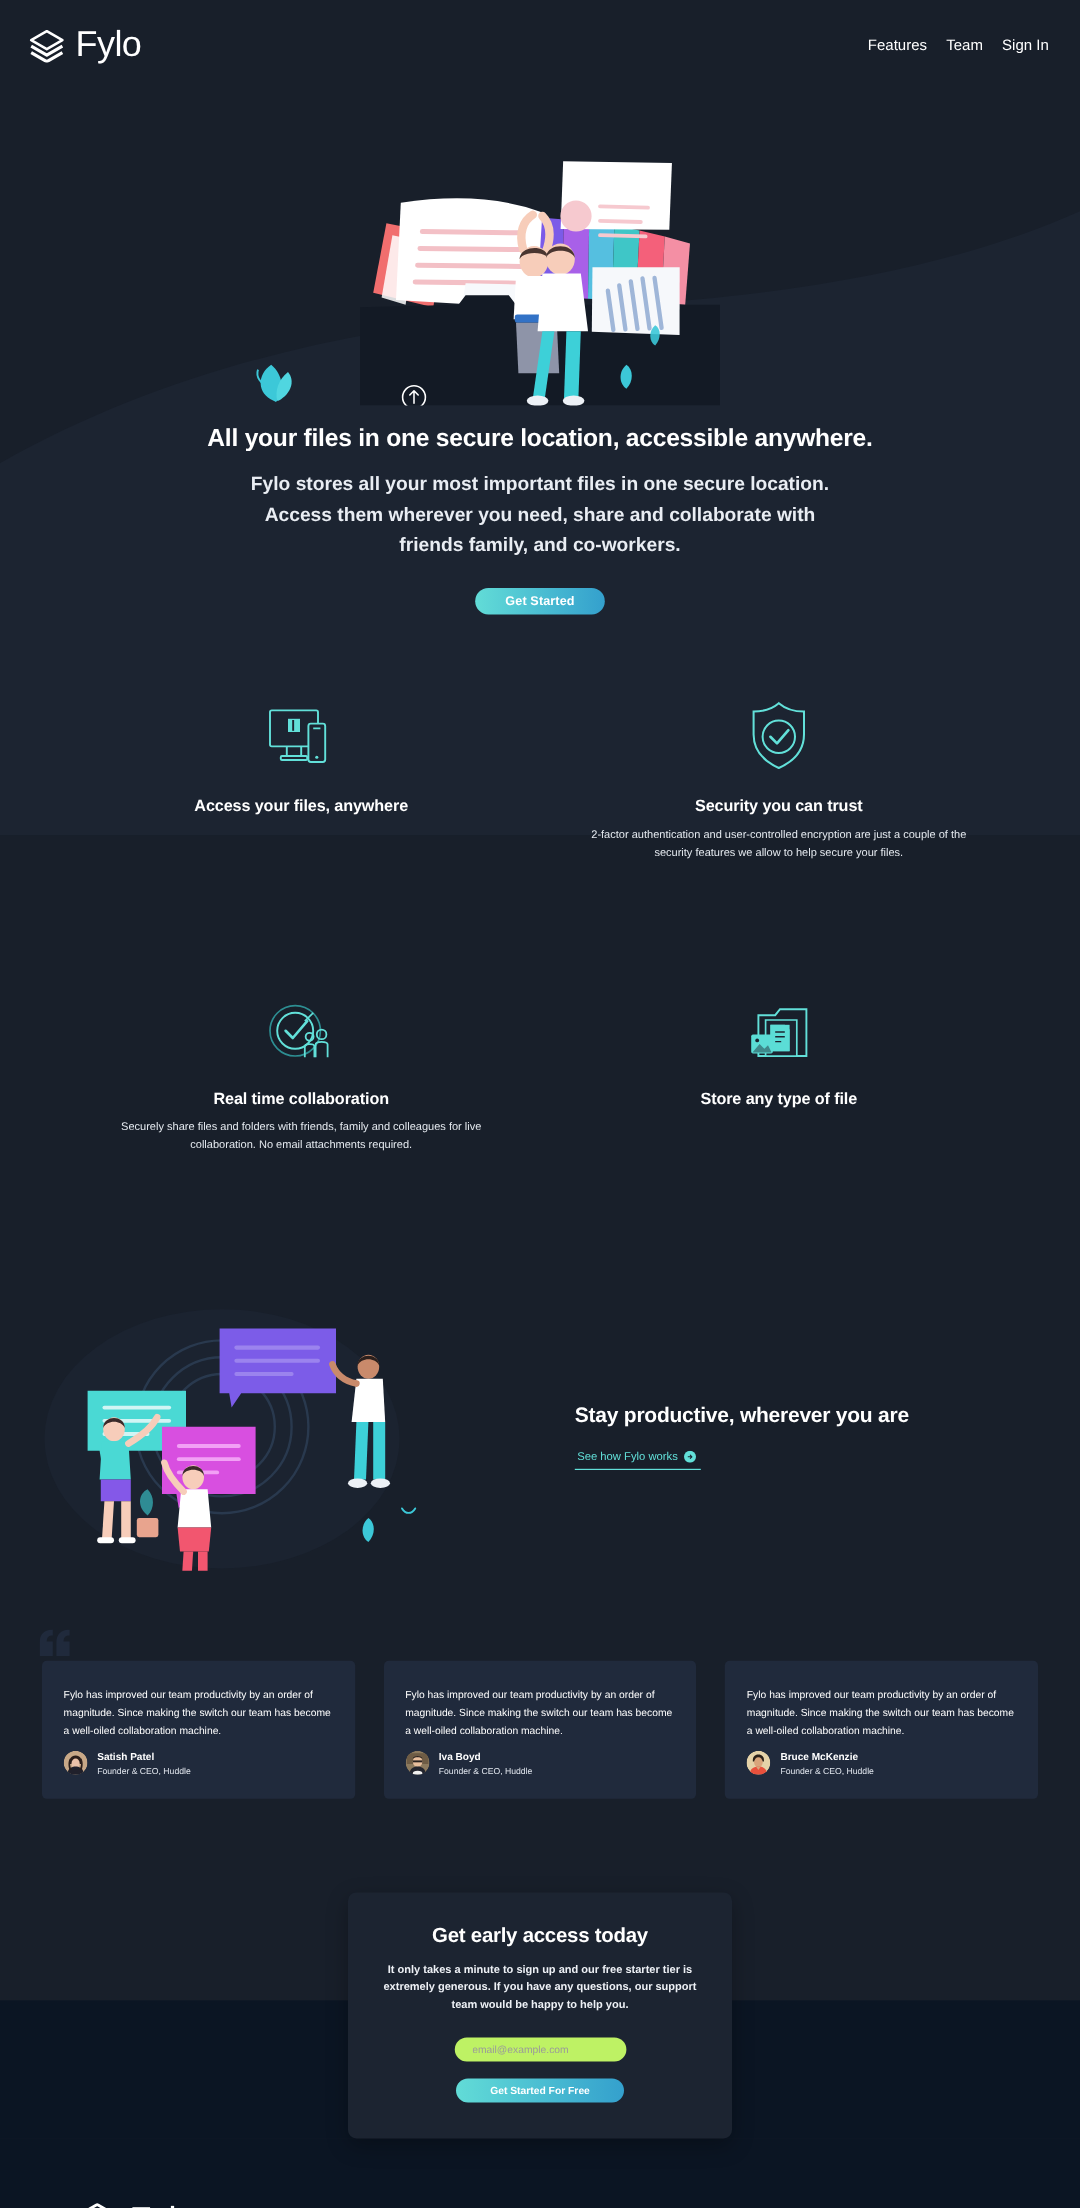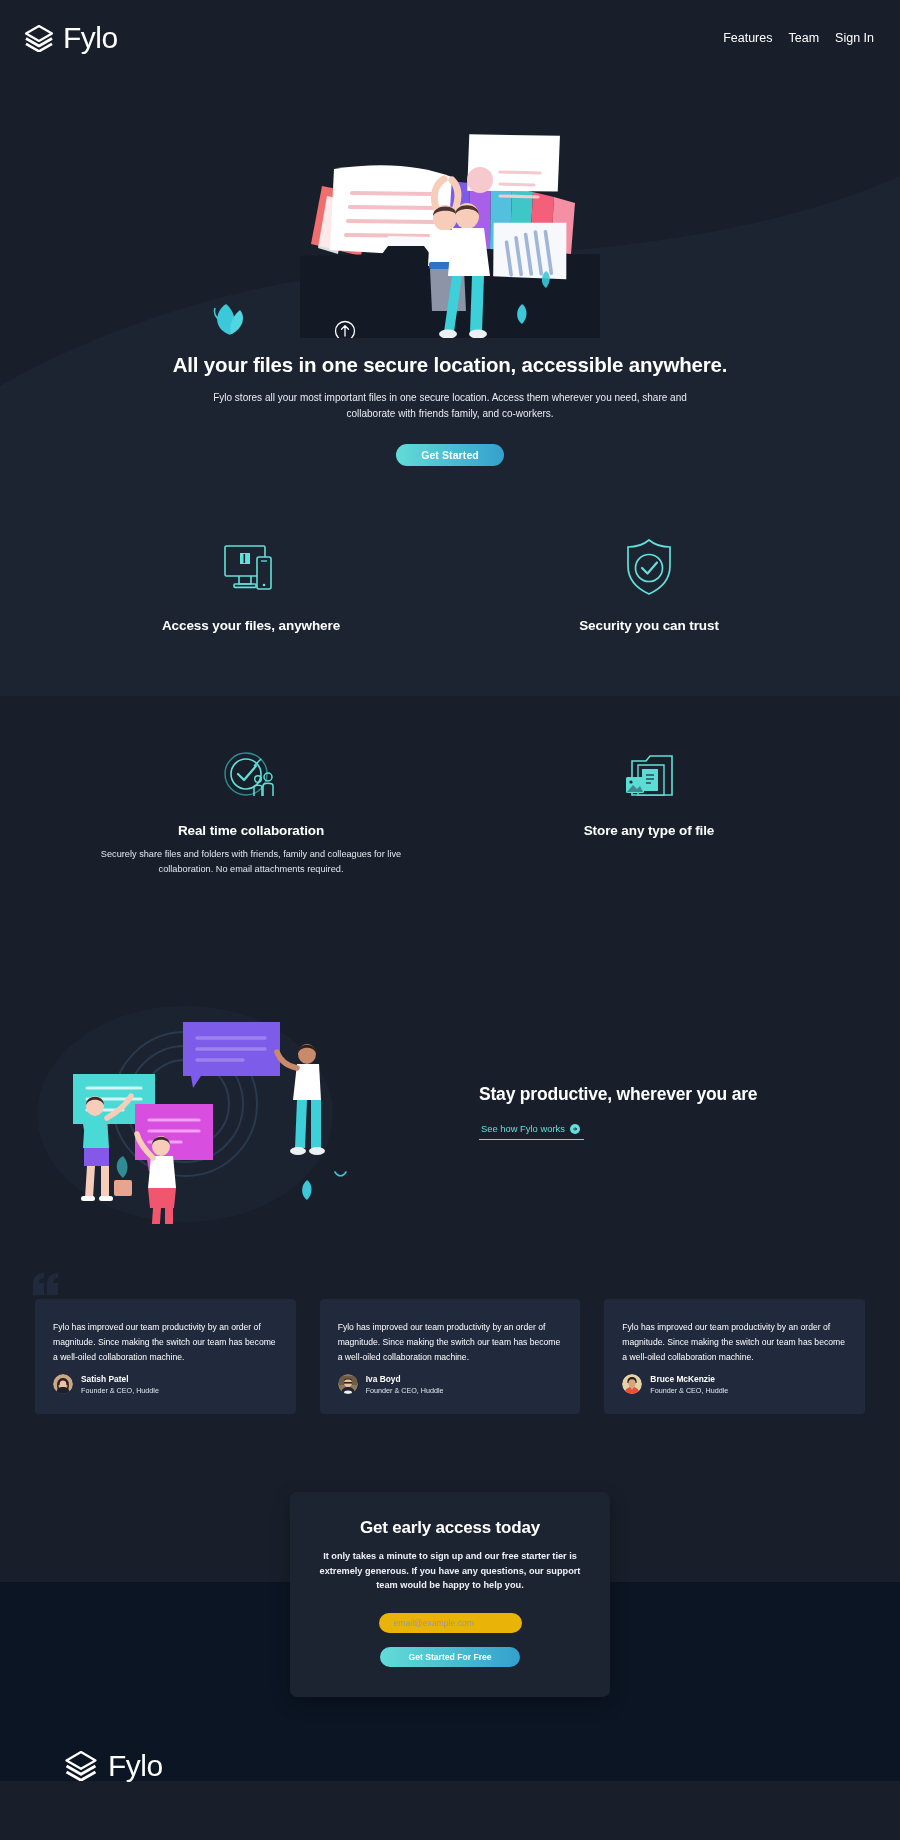--- a/index.html
+++ b/index.html
@@ -29,21 +29,21 @@
     position:absolute; left:0; right:0; top:60px; height:560px; z-index:0;
   }
   .hero-art {
     position:relative; z-index:5; width:900px; height:262px; margin:0 auto;
   }
   .hero-copy { position:relative; z-index:6; margin-top:10px; }
   .hero-title {
     font-size:20.5px; font-weight:bold; letter-spacing:-0.2px; line-height:1.3;
   }
   .hero-sub {
-    font-size:10px; line-height:1.62; font-weight:normal; color:#e9edf3;
+    font-size:16px; line-height:1.62; font-weight:bold; color:#e9edf3;
     width:500px; margin:11px auto 0;
   }
   .btn-primary {
     display:inline-block; margin-top:22px;
     background:linear-gradient(90deg,#65E2D9 0%,#339ECC 100%);
     background:linear-gradient(90deg,#62DCD7 0%,#34A0CD 100%);
     color:#fff; font-size:10.5px; font-weight:bold;
     border:none; border-radius:20px; width:108px; height:22px; line-height:22px;
     cursor:pointer; letter-spacing:0.1px;
   }
@@ -101,21 +101,21 @@
     width:320px; margin:0 auto; background:#1C2431;
     border-radius:7px; padding:26px 28px 30px; text-align:center;
     box-shadow:0 6px 18px rgba(0,0,0,0.28);
   }
   .cta-title { font-size:17px; font-weight:bold; letter-spacing:-0.2px; }
   .cta-desc { font-size:9.2px; line-height:1.6; font-weight:bold; margin-top:11px; color:#eef1f6; }
   .cta-form { margin-top:20px; display:flex; flex-direction:column; align-items:center; gap:14px; }
   .email-input {
     width:143px; height:20px; border-radius:12px; border:none;
     padding:0 15px; font-size:8.6px; color:#555; font-family:inherit;
-    background:#eab308;
+    background:#bef264;
   }
   .email-input::placeholder { color:#9a9a9a; }
   .btn-cta {
     width:140px; height:20px; border-radius:12px; border:none; cursor:pointer;
     background:linear-gradient(90deg,#62DCD7 0%,#34A0CD 100%);
     color:#fff; font-size:8.6px; font-weight:bold; font-family:inherit;
   }
 
   
   .footer { background:#0B1523; padding:54px 0 0; position:relative; z-index:6; }
@@ -269,20 +269,21 @@
 
     <div class="feature">
       <div class="feature-icon">
         <svg width="50" height="58" viewBox="0 0 50 58">
           <path d="M25 2 C18 8 10 9 4 9 L4 28 C4 42 14 51 25 56 C36 51 46 42 46 28 L46 9 C40 9 32 8 25 2 Z" fill="none" stroke="#62E0D9" stroke-width="1.7"></path>
           <circle cx="25" cy="30" r="13.5" fill="none" stroke="#62E0D9" stroke-width="1.7"></circle>
           <path d="M18 30 L23.5 35.5 L33 24.5" fill="none" stroke="#62E0D9" stroke-width="2.2" stroke-linecap="round" stroke-linejoin="round"></path>
         </svg>
       </div>
       <div class="feature-title">Security you can trust</div>
+      <div class="feature-desc">2-factor authentication and user-controlled encryption are just a couple of the security features we allow to help secure your files.</div>
     </div>
 
     <div class="feature">
       <div class="feature-icon">
         <svg width="56" height="52" viewBox="0 0 56 52">
           <circle cx="23" cy="25" r="21" fill="none" stroke="#2D8E92" stroke-width="1.4"></circle>
           <circle cx="23" cy="25" r="15" fill="none" stroke="#62E0D9" stroke-width="1.6"></circle>
           <path d="M15 25 L21 31 L33 17" fill="none" stroke="#62E0D9" stroke-width="2.2" stroke-linecap="round" stroke-linejoin="round"></path>
           <line x1="31" y1="17" x2="38" y2="10" stroke="#62E0D9" stroke-width="1.4"></line>
           <g fill="none" stroke="#62E0D9" stroke-width="1.5">

